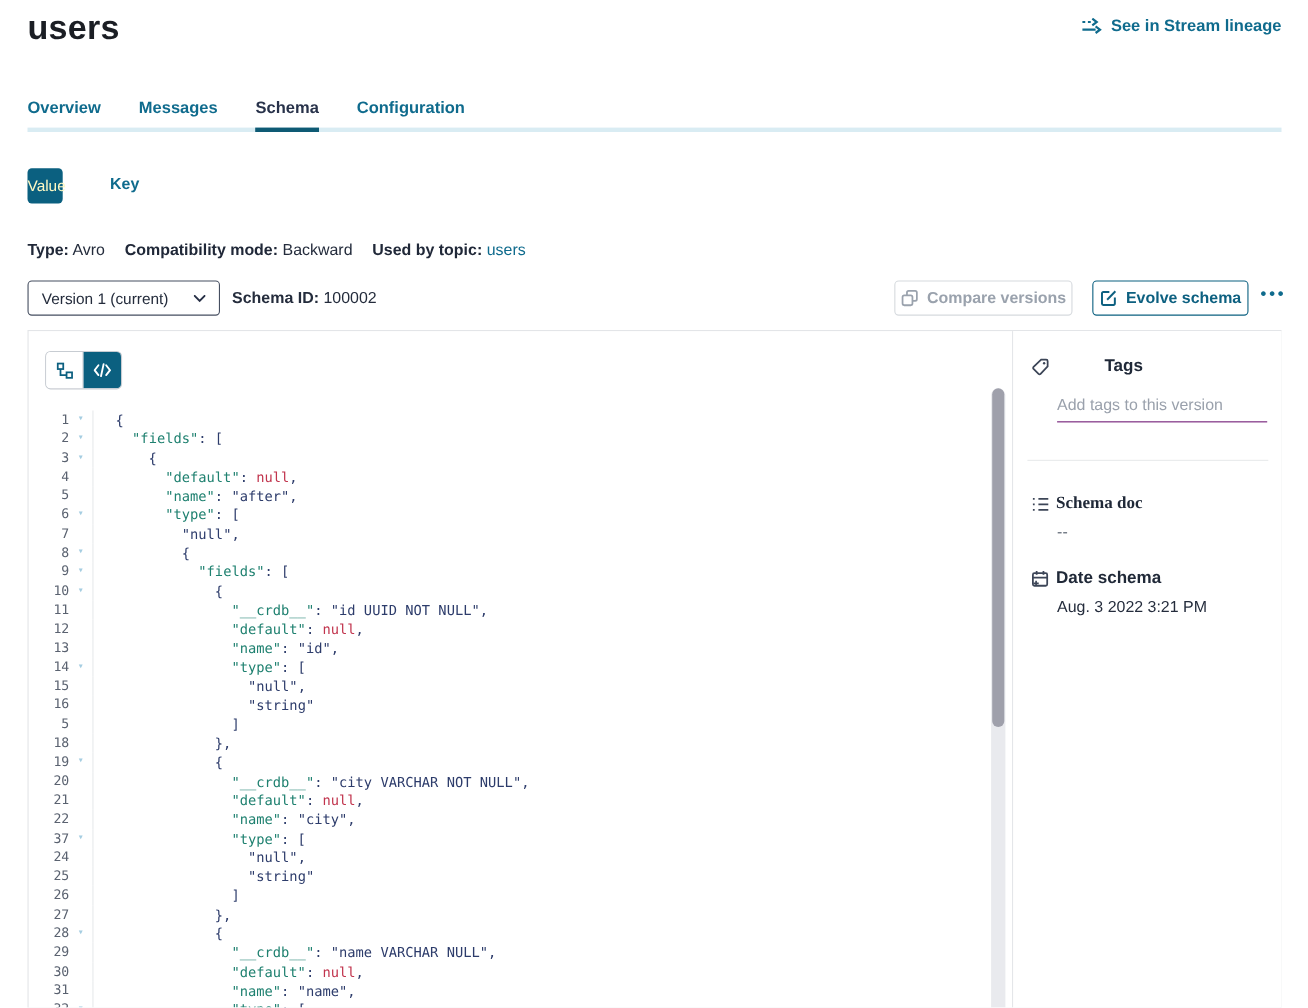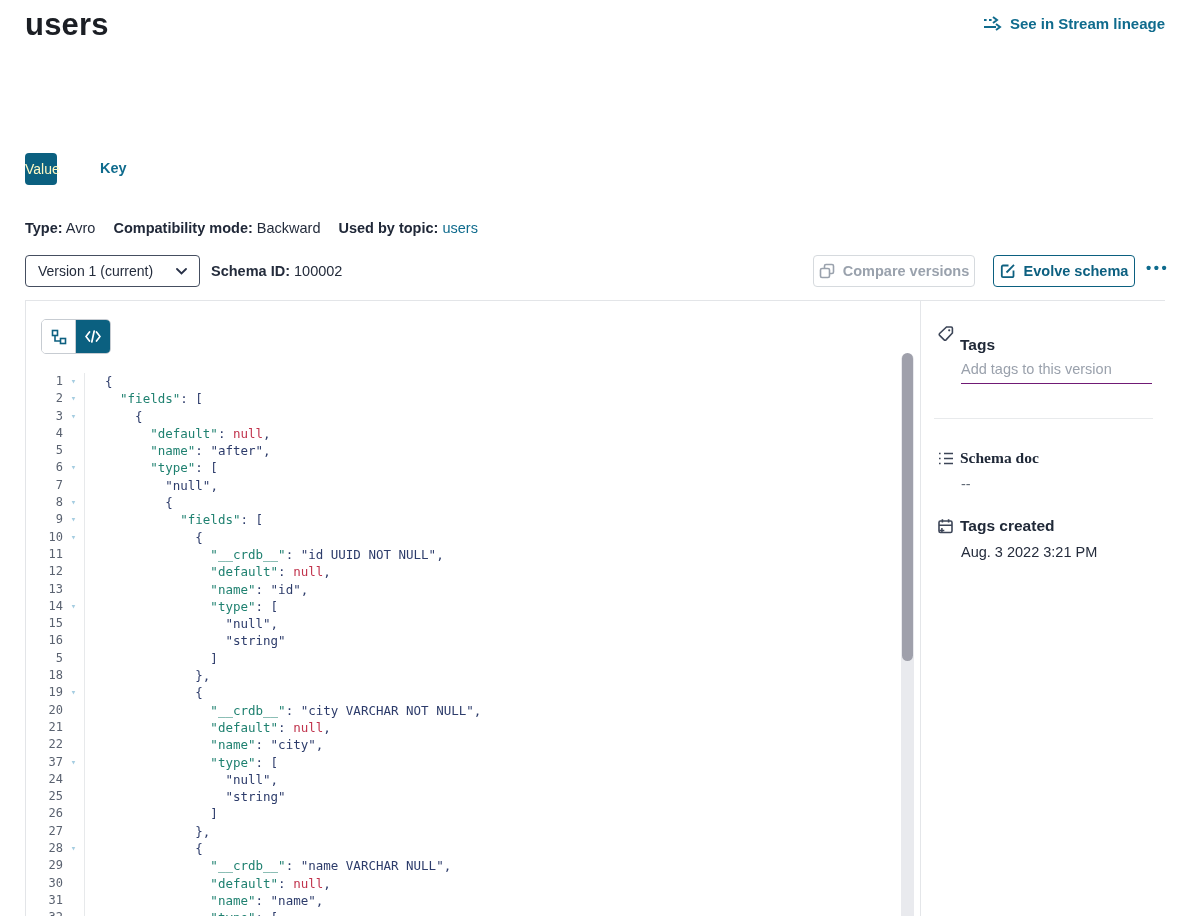--- a/index.html
+++ b/index.html
@@ -89,20 +89,27 @@
       <svg width="19" height="15" viewBox="0 0 19 15" fill="none" stroke="currentColor" stroke-width="2">
         <path d="M1 4 H10" stroke-dasharray="2.6 2.4"></path>
           <path d="M10 1 L14 4 L10 7" fill="none"></path>
         <path d="M1 11 H13"></path>
           <path d="M13 8 L17 11 L13 14" fill="none"></path>
       </svg>
     </span>
     <span>See in Stream lineage</span>
   </div>
 
+  <nav class="tabs">
+    <span class="tab">Overview</span>
+    <span class="tab">Messages</span>
+    <span class="tab active">Schema</span>
+    <span class="tab">Configuration</span>
+    <div class="tabbar"></div>
+  </nav>
 
   <button class="seg-value">Value</button>
   <span class="seg-key">Key</span>
 
   <div class="meta">
     <span><b>Type:</b> <span>Avro</span></span>
     <span><b>Compatibility mode:</b> <span>Backward</span></span>
     <span><b>Used by topic:</b> <span class="link">users</span></span>
   </div>
 
@@ -204,21 +211,21 @@
     </div>
 
     <aside class="sidebar">
 
       <span class="sb-icon" style="top:24px;">
         <svg width="18" height="18" viewBox="0 0 18 18" fill="none" stroke="#3c4557" stroke-width="1.6">
           <path d="M9.5 2 h4.6 a1.3 1.3 0 0 1 1.3 1.3 V8 L9 14.9 a1.3 1.3 0 0 1 -1.85 0 L2.6 10.4 a1.3 1.3 0 0 1 0 -1.85 Z"></path>
           <circle cx="12.2" cy="5.3" r="1.1" fill="#3c4557" stroke="none"></circle>
         </svg>
       </span>
-      <span class="sb-title" style="top:35px;">Tags</span>
+      <span class="sb-title" style="top:23px;margin-left:44px;">Tags</span>
       <input class="tags-input" type="text" placeholder="Add tags to this version" style="">
 
       <div class="sb-divider"></div>
 
       <span class="sb-icon" style="top:149px;">
         <svg width="18" height="17" viewBox="0 0 18 17" fill="none" stroke="#3c4557" stroke-width="1.7">
           <path d="M2 3.5 H3.6 M7 3.5 H16"></path>
             <path d="M2 8.5 H3.6 M7 8.5 H16"></path>
             <path d="M2 13.5 H3.6 M7 13.5 H16"></path>
         </svg>
@@ -226,19 +233,19 @@
       <span class="sb-title" style="top:148px;font-family:Liberation Serif, serif;">Schema doc</span>
       <span class="sb-value muted" style="top:175px;">--</span>
 
       <span class="sb-icon" style="top:217px;">
         <svg width="18" height="18" viewBox="0 0 18 18" fill="none" stroke="#3c4557" stroke-width="1.6">
           <rect x="2" y="3" width="13" height="11.5" rx="1.4"></rect>
           <path d="M5.4 1.2 V4.6 M11.6 1.2 V4.6 M2 7.2 H15"></path>
           <path d="M4.9 10 V14.8 M2.5 12.4 H7.3" stroke-width="1.5"></path>
         </svg>
       </span>
-      <span class="sb-title" style="top:216px;">Tags created</span>
+      <span class="sb-title" style="top:216px;">Date schema</span>
       <span class="sb-value" style="top:243px;">Aug. 3 2022 3:21 PM</span>
 
     </aside>
   </div>
 
 </div>
 
 </body></html>

